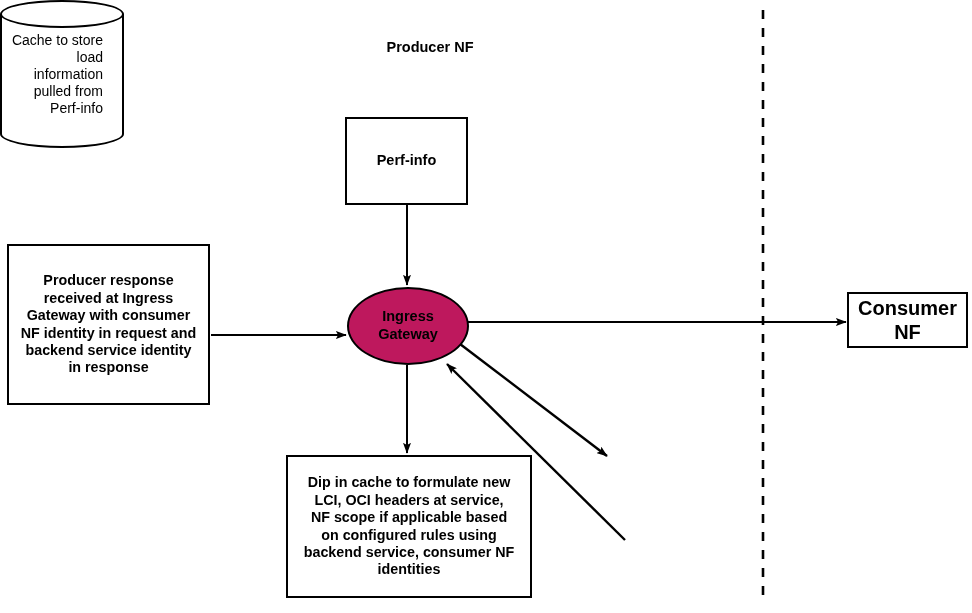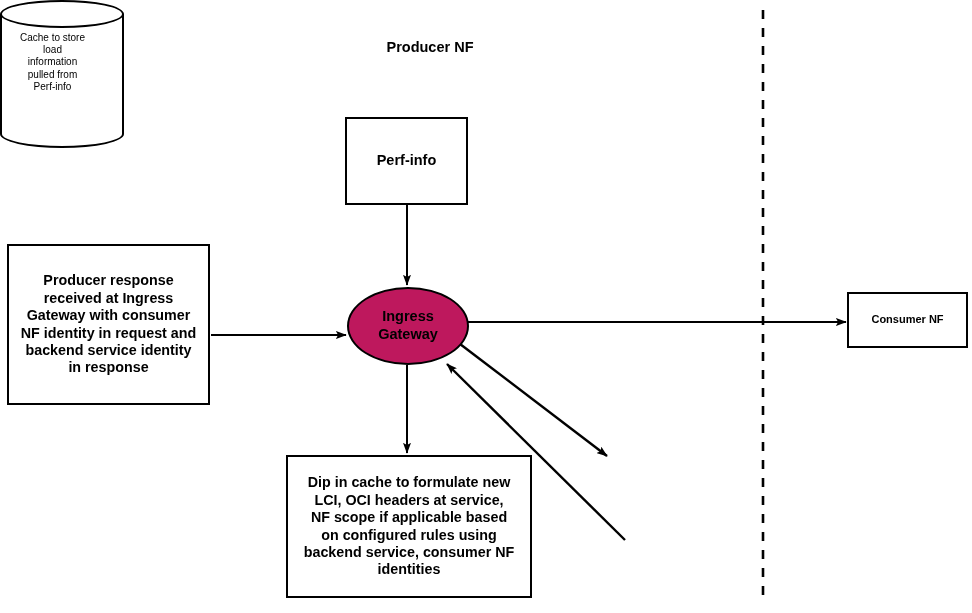--- a/index.html
+++ b/index.html
@@ -78,21 +78,21 @@
     font-size: 14.5px;
     font-weight: bold;
     line-height: 1.25;
     z-index: 3;
   }
   #node-consumer-nf {
     left: 847px;
     top: 292px;
     width: 121px;
     height: 56px;
-    font-size: 11px;
+    font-size: 20px;
     font-weight: bold;
     z-index: 3;
   }
   #node-dip-in-cache {
     left: 286px;
     top: 455px;
     width: 246px;
     height: 143px;
     font-size: 14.3px;
     padding: 3px 2px;
@@ -150,22 +150,22 @@
   }
   #node-cache .cyl-text {
     position: absolute;
     left: 2px;
     top: 32px;
     width: 101px;
     height: 110px;
     display: flex;
     align-items: flex-start;
     justify-content: center;
-    text-align: center;
-    font-size: 10px;
+    text-align: right;
+    font-size: 14px;
     line-height: 1.25;
     color: #000;
   }
 </style>
 </head>
 <body>
 
 <svg id="canvas" viewBox="0 0 972 613" width="972" height="613" xmlns="http://www.w3.org/2000/svg">
   <defs>
     <marker id="arrowhead" markerWidth="11" markerHeight="8" refX="10.2" refY="4" orient="auto" markerUnits="userSpaceOnUse">

